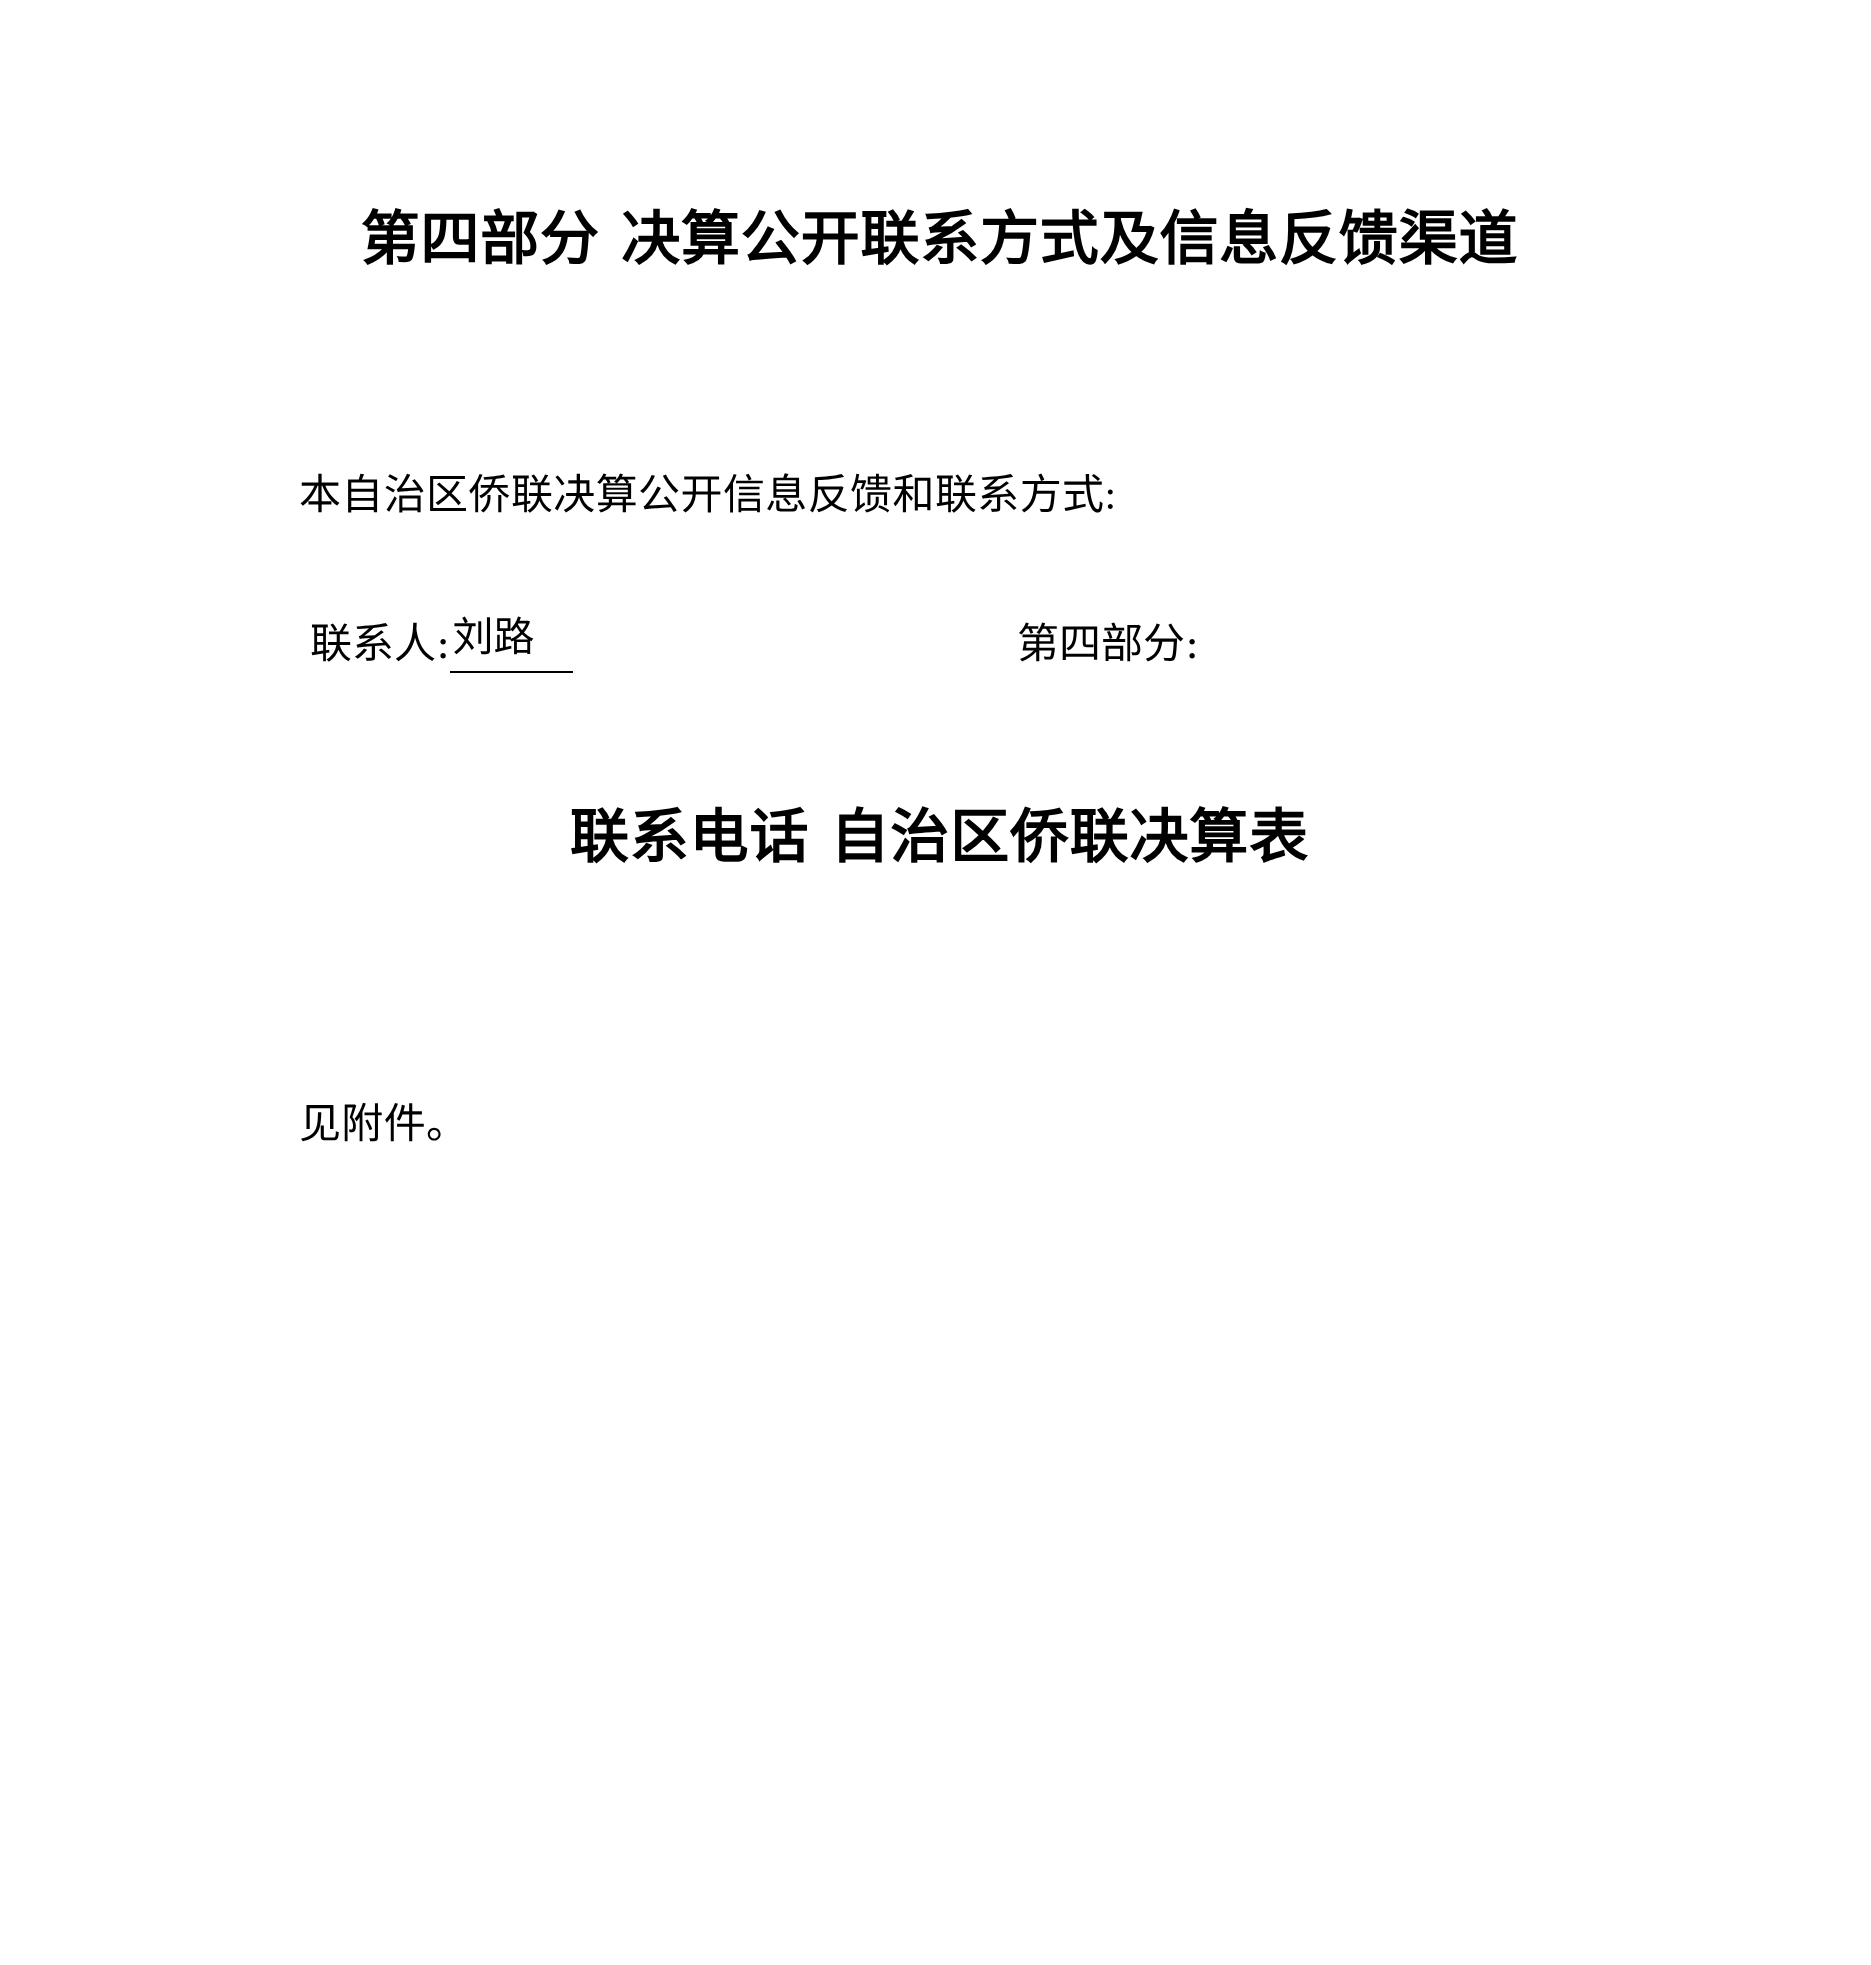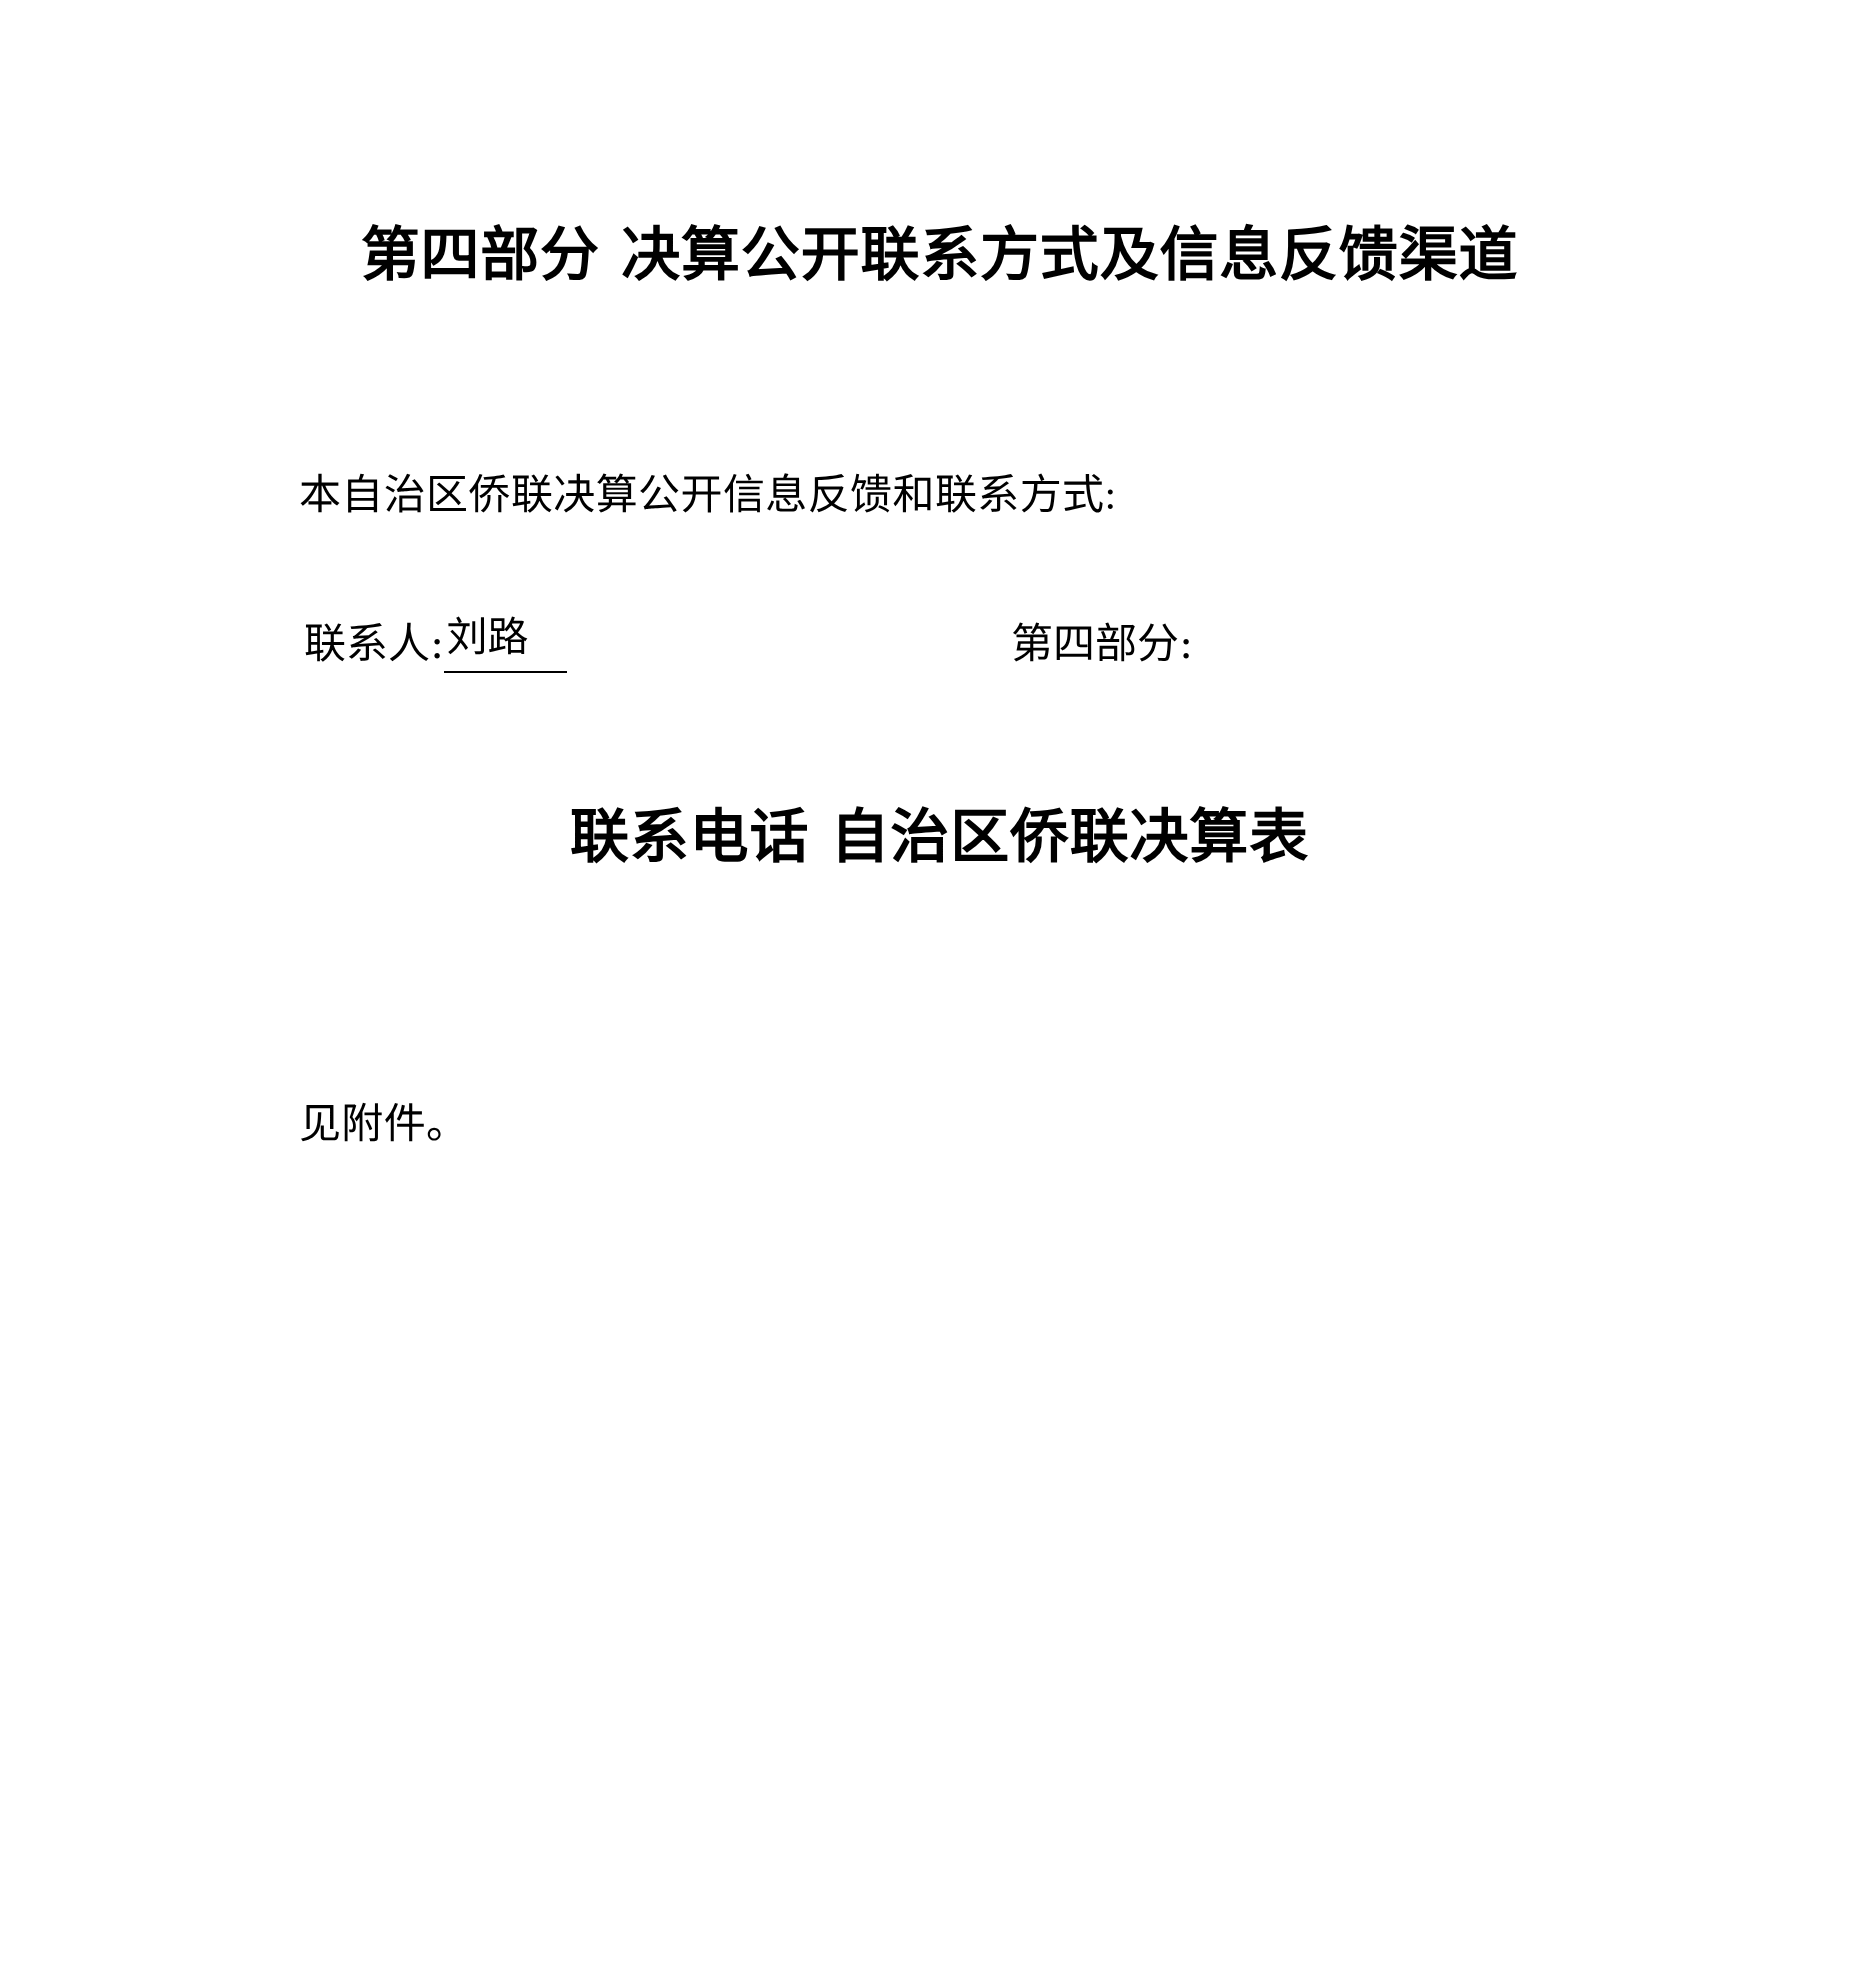--- a/index.html
+++ b/index.html
@@ -30,21 +30,21 @@
     font-weight: bold;
     font-size: 59px;
     line-height: 1.2;
     color: #000000;
     text-align: center;
     letter-spacing: 0.8px;
   }
   .heading-4 {
     position: absolute;
     left: 0;
-    top: 220px;
+    top: 204px;
     width: 1297px;
   }
   .heading-5 {
     position: absolute;
     left: 0;
     top: 802px;
     width: 1297px;
   }
   .para {
     font-family: Liberation Serif, serif;
@@ -54,21 +54,21 @@
     letter-spacing: 0.4px;
   }
   .para-intro {
     position: absolute;
     left: 7.9px;
     top: 464px;
     width: 1281px;
   }
   .contact-row {
     position: absolute;
-    left: 13px;
+    left: 19px;
     top: 613px;
     width: 1289px;
     display: flex;
     flex-direction: row;
   }
   .contact-block {
     display: flex;
     flex-direction: row;
     align-items: flex-end;
   }

